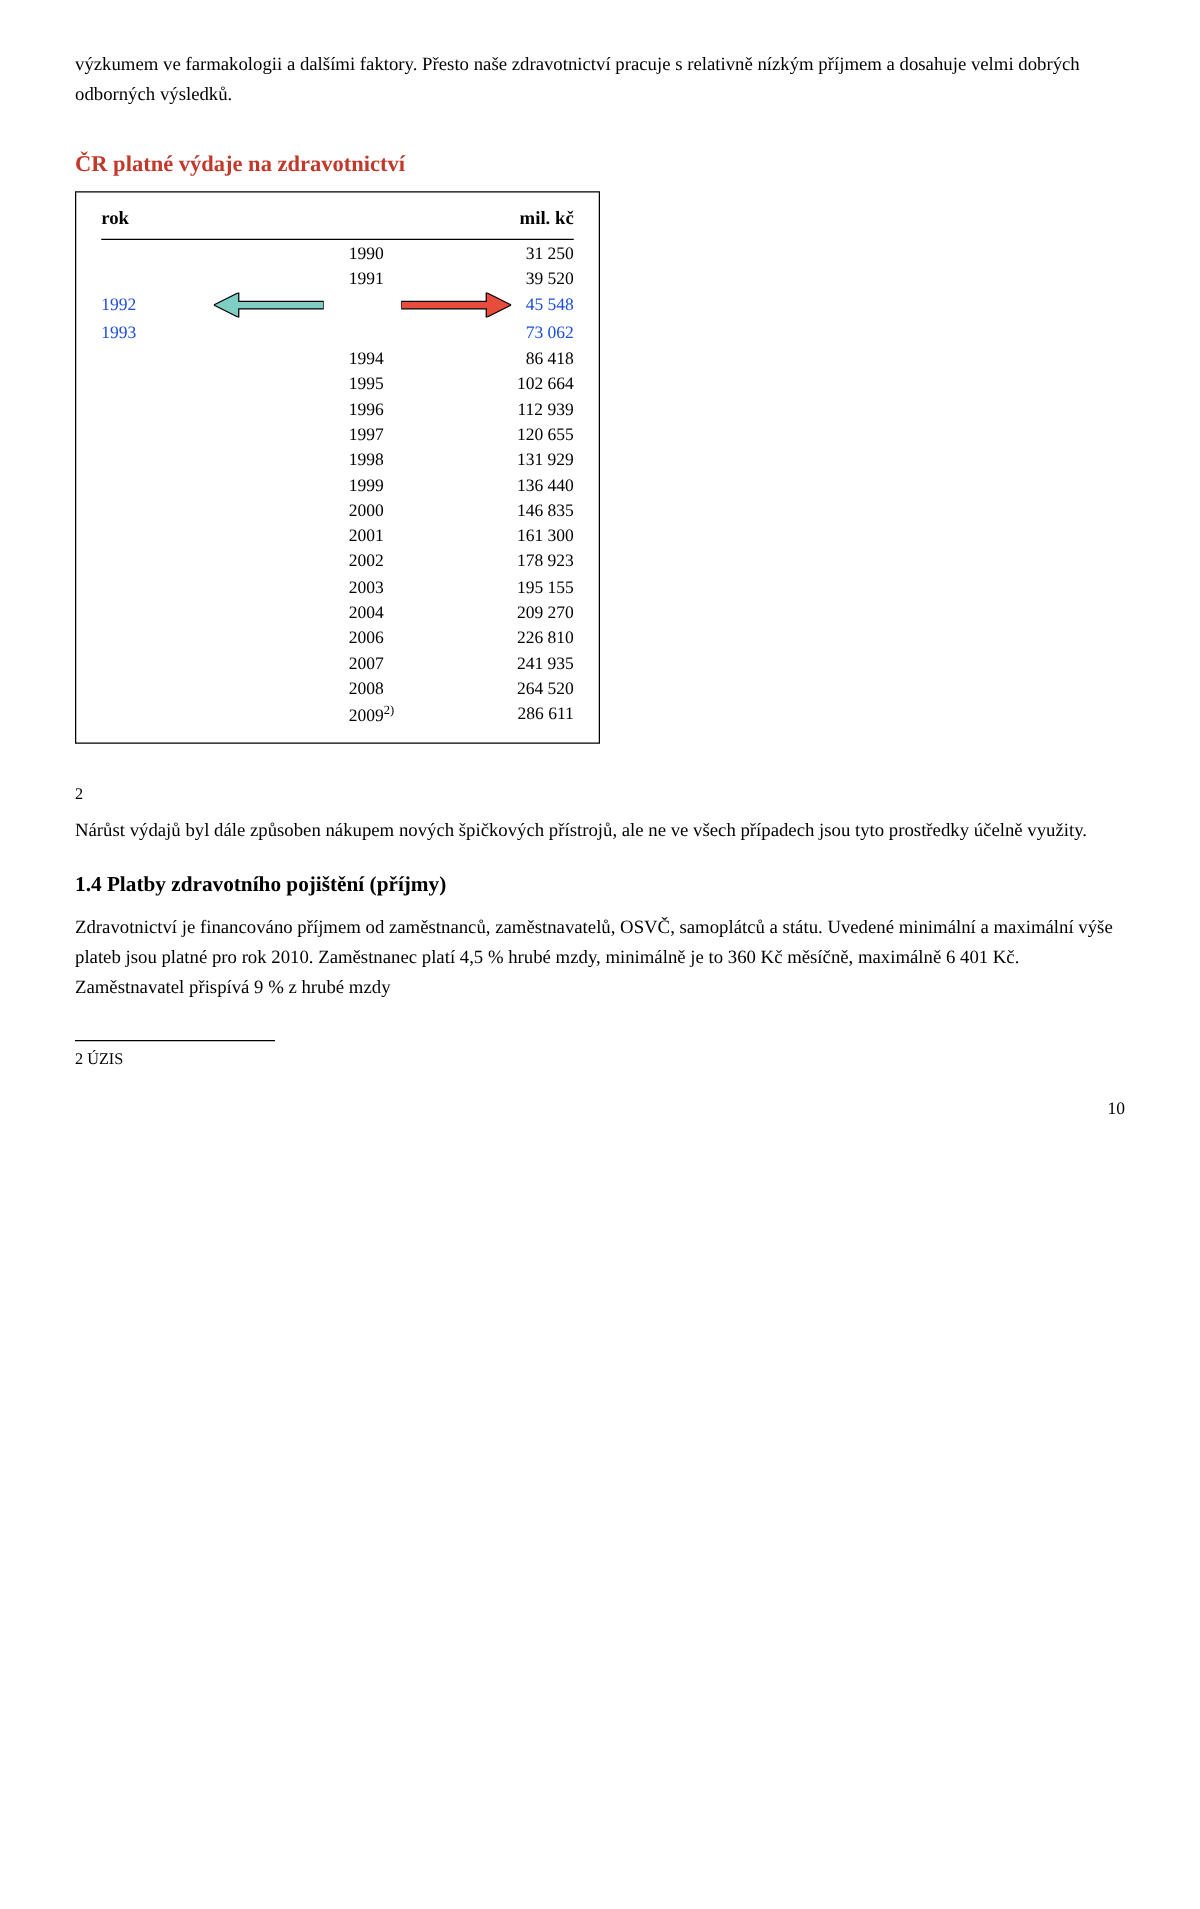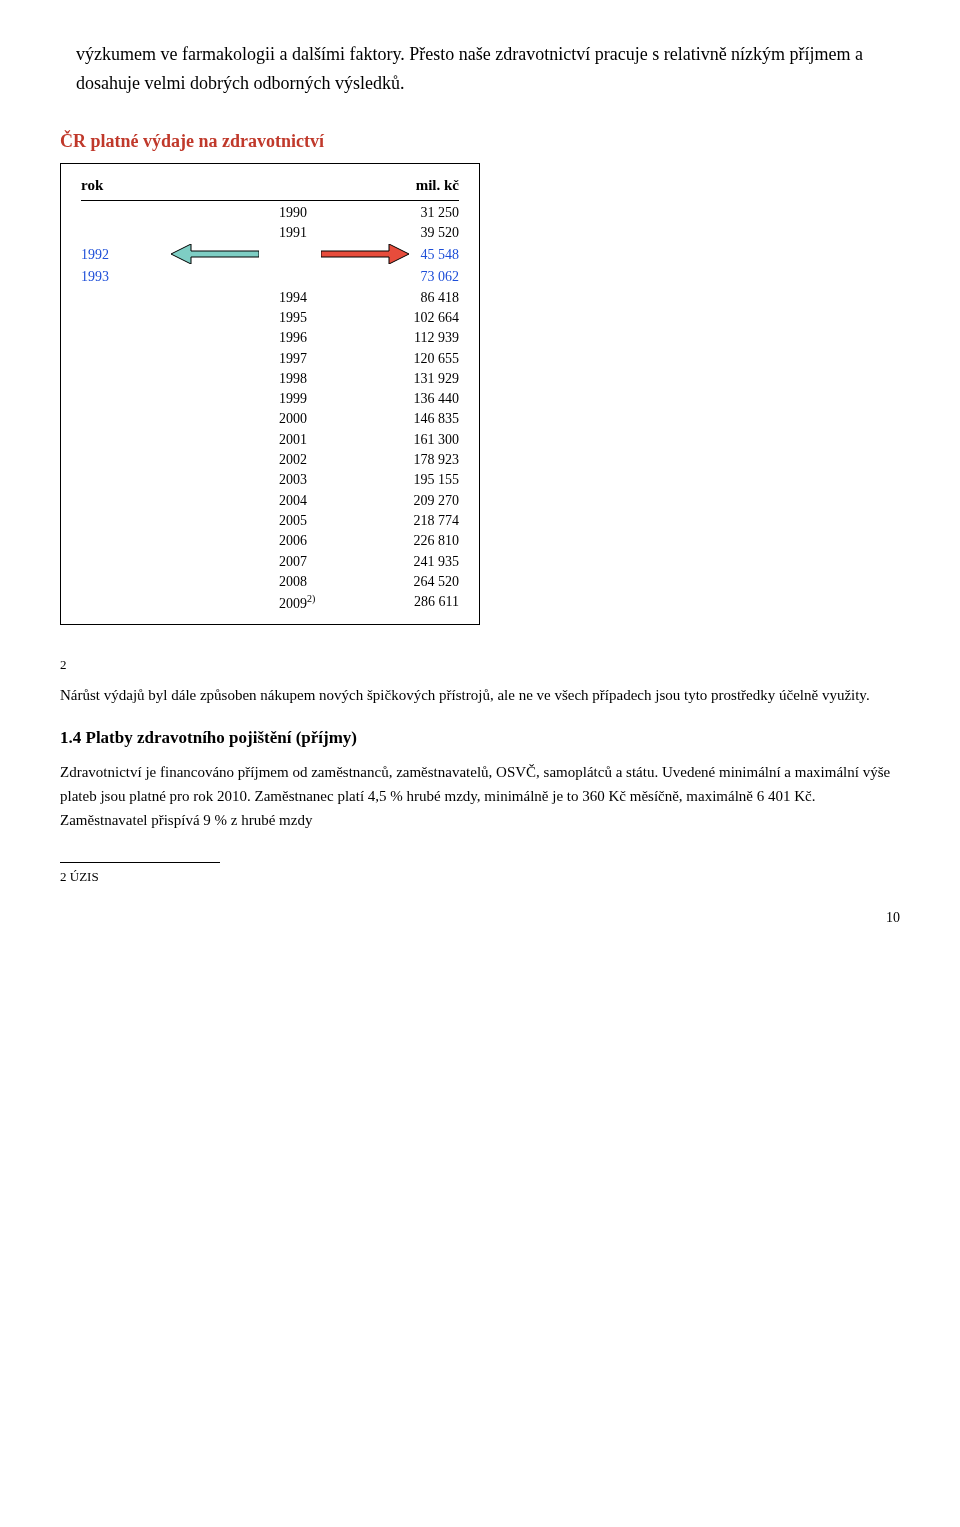--- a/index.html
+++ b/index.html
@@ -8,23 +8,22 @@
       background: #fff;
       color: #000;
       font-size: 15px;
       line-height: 1.5;
       padding: 40px 60px 40px 60px;
       max-width: 960px;
     }
 
     .intro-text {
       margin-bottom: 30px;
-      font-size: 18px;
+      font-size: 15px;
       line-height: 1.6;
-      margin-left: 16px;
     }
 
     .table-section {
       margin-bottom: 30px;
     }
 
     .table-title {
       font-size: 18px;
       font-weight: bold;
       color: #c0392b;
@@ -182,24 +181,20 @@
         </div>
         <div class="data-row">
           <span class="col-year">2003</span>
           <span class="col-value">195 155</span>
         </div>
         <div class="data-row">
           <span class="col-year">2004</span>
           <span class="col-value">209 270</span>
         </div>
         <div class="data-row">
-          <span class="col-year">2005</span>
-          <span class="col-value">218 774</span>
-        </div>
-        <div class="data-row">
           <span class="col-year">2006</span>
           <span class="col-value">226 810</span>
         </div>
         <div class="data-row">
           <span class="col-year">2007</span>
           <span class="col-value">241 935</span>
         </div>
         <div class="data-row">
           <span class="col-year">2008</span>
           <span class="col-value">264 520</span>

